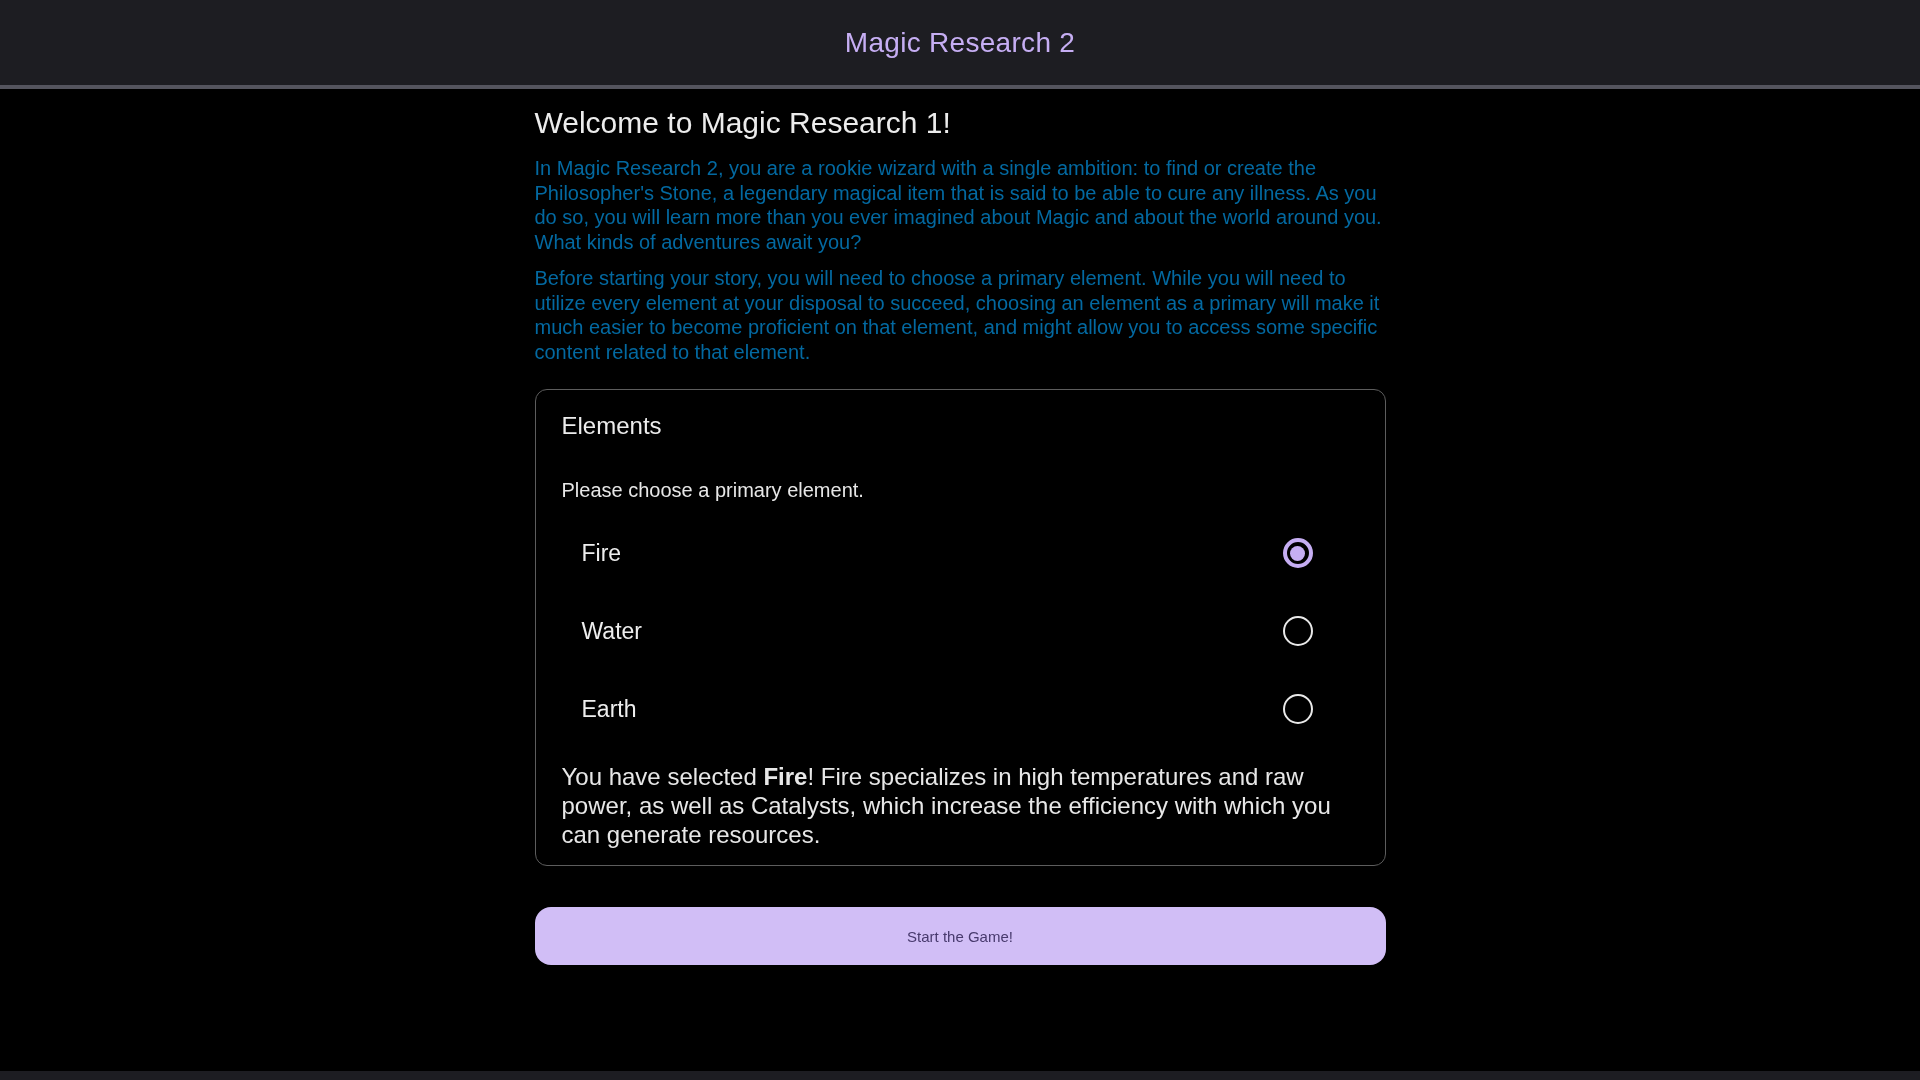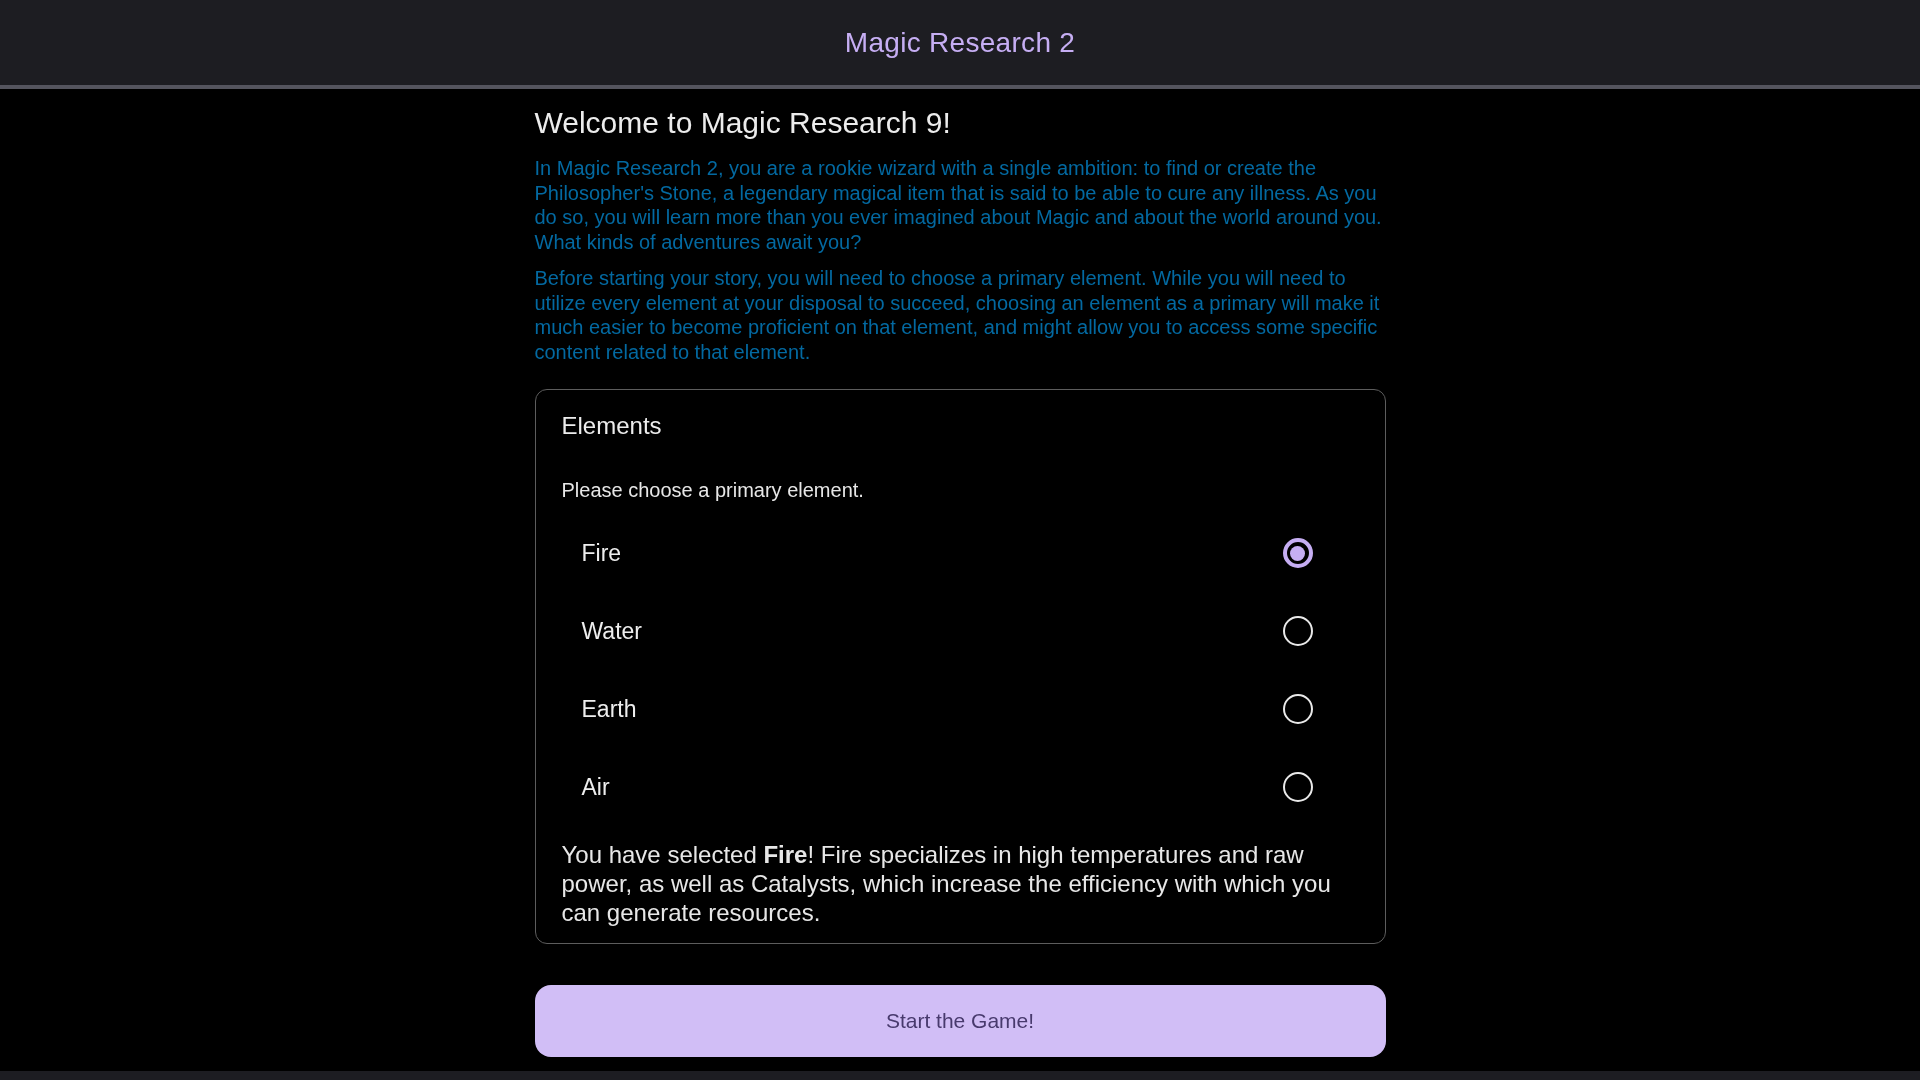--- a/index.html
+++ b/index.html
@@ -103,28 +103,28 @@
   }
   .selection-text {
     font-size: 24px;
     line-height: 29px;
     margin-top: 14px;
     color: #e7e7e7;
   }
   .selection-text b { font-weight: 700; }
   .start-button {
     margin-top: 41px;
-    height: 72px;
+    height: 58px;
     width: 100%;
     border: none;
     border-radius: 16px;
     background: var(--button-bg, #d1bef6);
     color: var(--button-text, #483a6d);
     font-family: "Liberation Sans", sans-serif;
-    font-size: 21px;
+    font-size: 15px;
     font-weight: 500;
     display: flex;
     align-items: center;
     justify-content: center;
     cursor: pointer;
   }
   .footer-bar {
     position: absolute;
     left: 0;
     bottom: 0;
@@ -137,21 +137,21 @@
 <body>
 
 <div class="app">
 
   <div class="header">
     <span class="header-title">Magic Research 2</span>
   </div>
 
   <div class="content">
 
-    <h1 class="welcome">Welcome to Magic Research 9!</h1>
+    <h1 class="welcome">Welcome to Magic Research 1!</h1>
 
     <p class="para">In Magic Research 2, you are a rookie wizard with a single ambition: to find or create the Philosopher's Stone, a legendary magical item that is said to be able to cure any illness. As you do so, you will learn more than you ever imagined about Magic and about the world around you. What kinds of adventures await you?</p>
     <p class="para">Before starting your story, you will need to choose a primary element. While you will need to utilize every element at your disposal to succeed, choosing an element as a primary will make it much easier to become proficient on that element, and might allow you to access some specific content related to that element.</p>
 
     <div class="panel">
       <div class="panel-title">Elements</div>
       <div class="panel-prompt">Please choose a primary element.</div>
 
       <div class="options">
 
@@ -163,24 +163,20 @@
         <div class="option-row">
           <span class="option-label">Water</span>
           <span class="radio"></span>
         </div>
 
         <div class="option-row">
           <span class="option-label">Earth</span>
           <span class="radio"></span>
         </div>
 
-        <div class="option-row">
-          <span class="option-label">Air</span>
-          <span class="radio"></span>
-        </div>
 
       </div>
 
       <div class="selection-text"><span>You have selected </span><b>Fire</b><span>! Fire specializes in high temperatures and raw power, as well as Catalysts, which increase the efficiency with which you can generate resources.</span></div>
     </div>
 
     <div class="start-button">
       <span>Start the Game!</span>
     </div>
 

